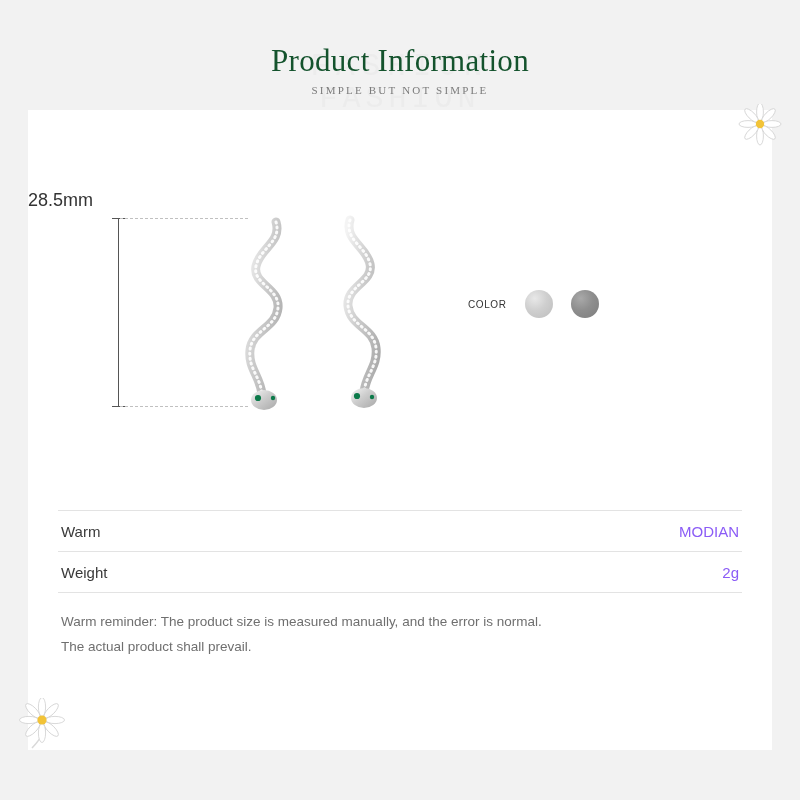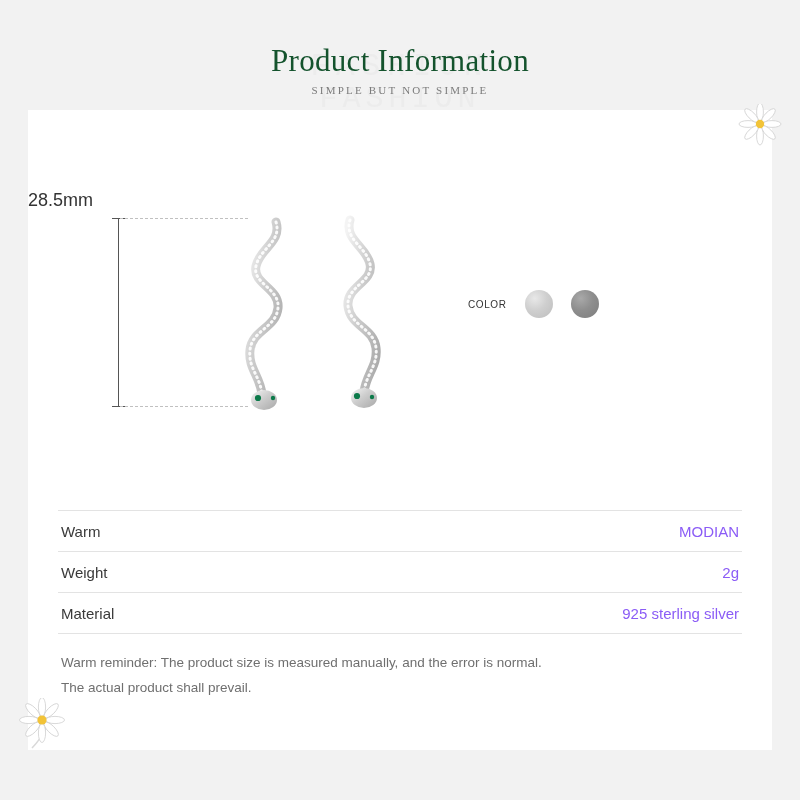--- a/index.html
+++ b/index.html
@@ -242,24 +242,20 @@
     </div>
 
     <div class="specs">
       <div class="spec-row">
         <span class="spec-key">Warm</span>
         <span class="spec-val">MODIAN</span>
       </div>
       <div class="spec-row">
         <span class="spec-key">Weight</span>
         <span class="spec-val">2g</span>
-      </div>
-      <div class="spec-row">
-        <span class="spec-key">Material</span>
-        <span class="spec-val">925 sterling silver</span>
       </div>
 
       <div class="reminder">
         <div>Warm reminder: The product size is measured manually, and the error is normal.</div>
         <div>The actual product shall prevail.</div>
       </div>
     </div>
   </div>
 
   <div class="daisy daisy-tr">

